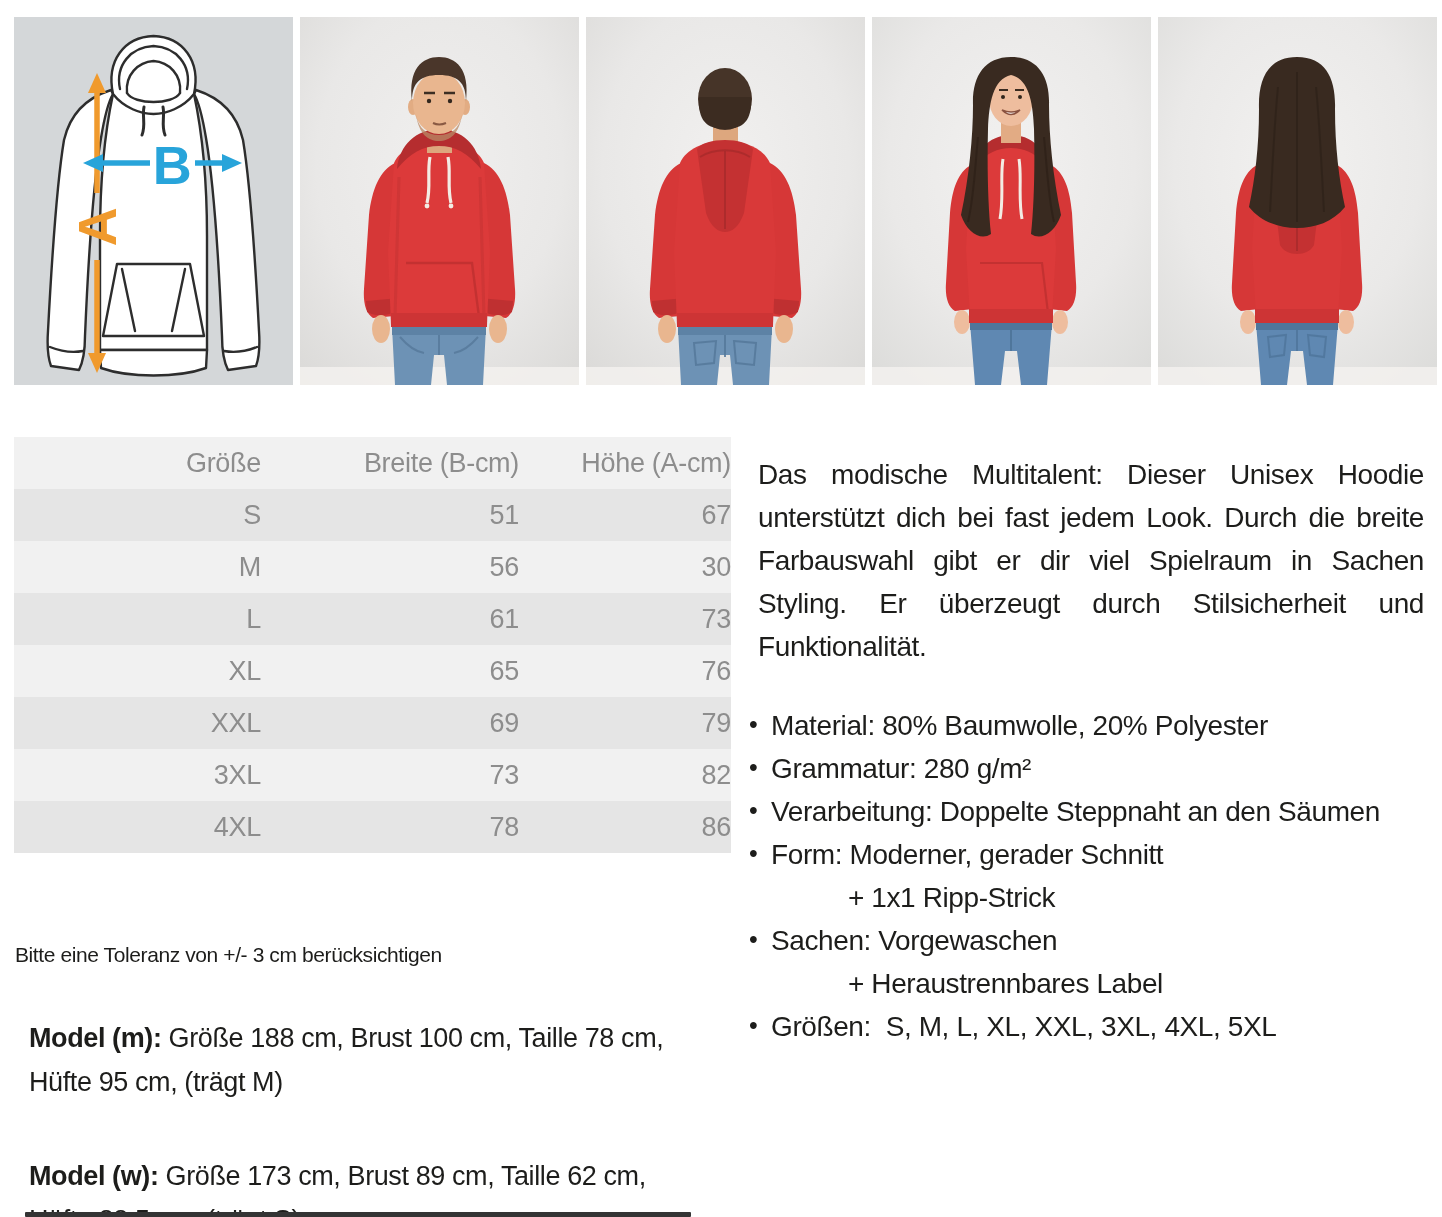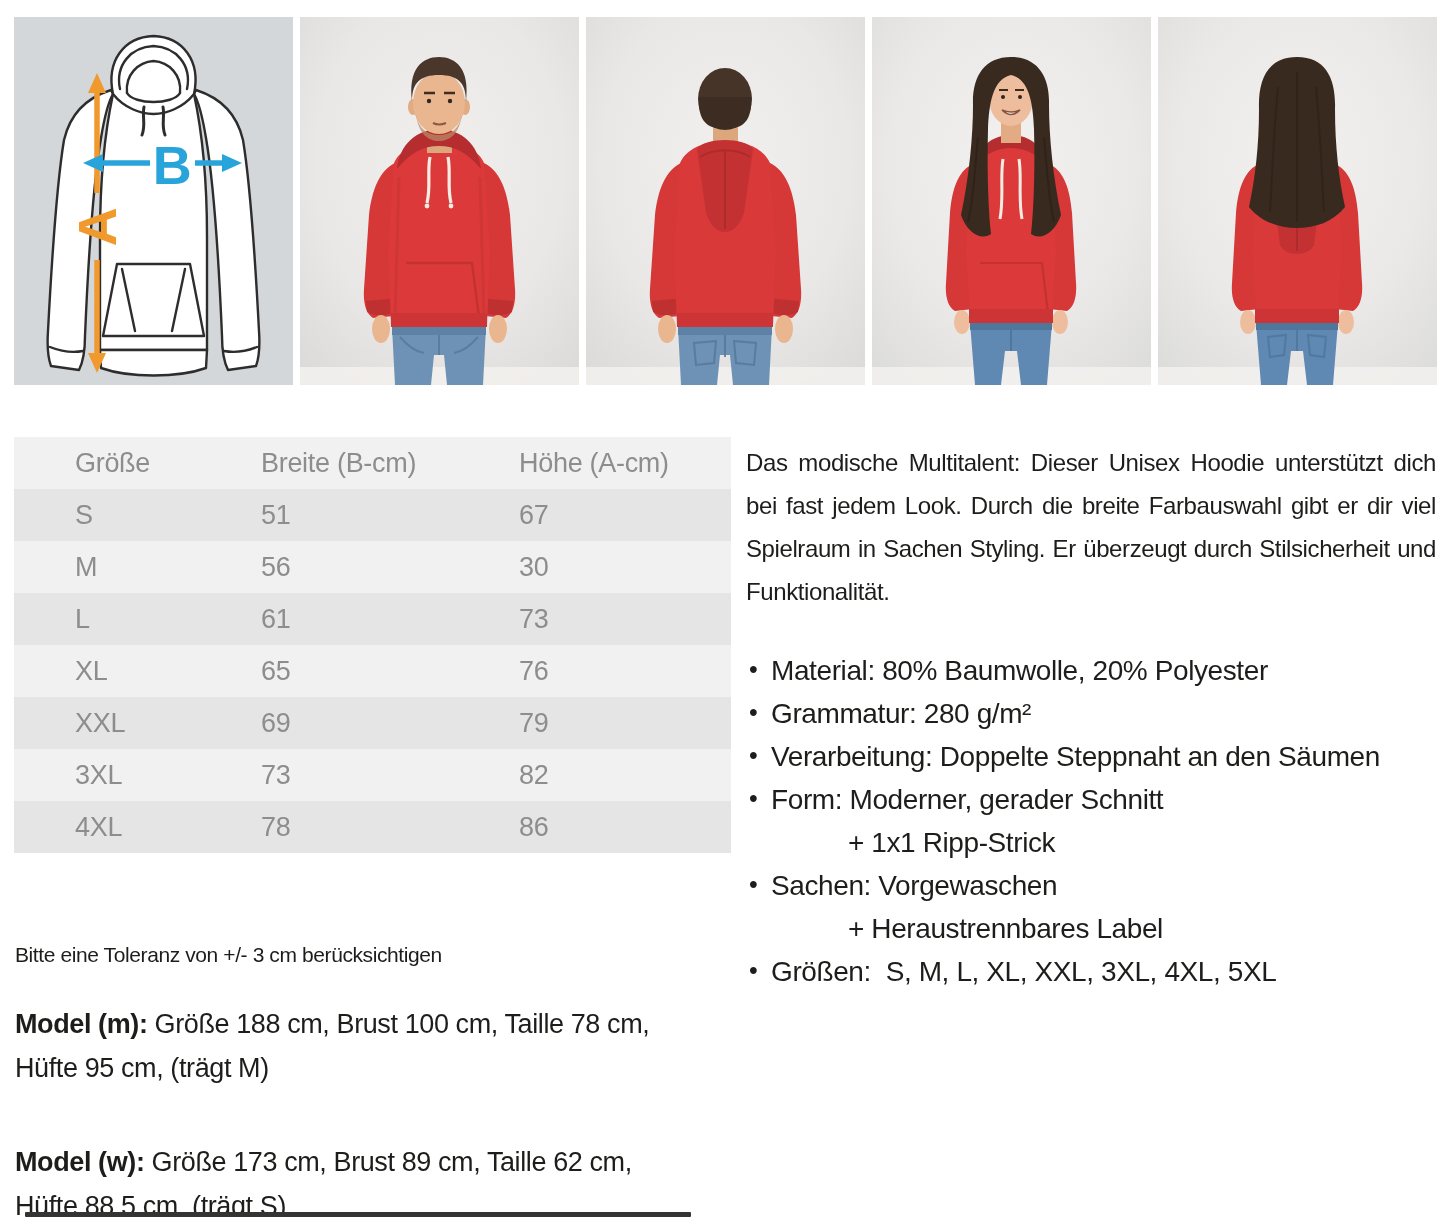--- a/index.html
+++ b/index.html
@@ -12,40 +12,40 @@
   svg{display:block;width:100%;height:100%;}
 
   
   .panel{position:absolute;top:17px;width:279px;height:368px;}
   .p1{left:14px;} .p2{left:300px;} .p3{left:586px;} .p4{left:872px;} .p5{left:1158px;}
 
   
   .table-wrap{position:absolute;left:14px;top:437px;width:717px;}
   table{width:100%;border-collapse:collapse;table-layout:fixed;
         font-size:27px;color:#8d8d8d;letter-spacing:-0.3px;}
-  th,td{height:52px;padding:0;text-align:left;font-weight:normal;overflow:hidden;white-space:nowrap;}
+  th,td{height:52px;padding:0;text-align:right;font-weight:normal;overflow:hidden;white-space:nowrap;}
   th:first-child,td:first-child{padding-left:61px;}
   thead tr{background:#f1f1f1;}
   tbody tr:nth-of-type(odd){background:#e5e5e5;}
   tbody tr:nth-of-type(even){background:#f1f1f1;}
 
   
   .tolerance{position:absolute;left:15px;top:938px;margin:0;
              font-size:21px;line-height:34px;color:#1d1d1b;}
-  .model-note{position:absolute;left:15px;width:724px;margin:0;
+  .model-note{position:absolute;left:15px;width:724px;margin:14px;
               font-size:27px;line-height:44px;color:#1d1d1b;}
   .model-m{top:1002px;} .model-w{top:1140px;}
   .model-note b{font-weight:bold;}
   .model-text{white-space:pre-line;}
   .cutoff-line{position:absolute;left:25px;top:1212px;width:666px;height:5px;
                background:#343434;border-radius:1px;}
 
   
   .right-col{position:absolute;left:746px;top:441px;width:690px;}
-  .intro{margin:0;font-size:24px;line-height:43px;text-align:justify;}
+  .intro{margin:12px;font-size:28px;line-height:43px;text-align:justify;}
   .features{list-style:none;margin:36px 0 0 0;padding:0;font-size:28px;line-height:43px;}
   .features li{position:relative;padding-left:25px;}
   .features li::before{content:"\2022";position:absolute;left:3px;top:-1px;font-size:25px;}
   .li-sub{display:block;margin-left:77px;}
 </style>
 </head>
 <body>
 
 <div>
 

